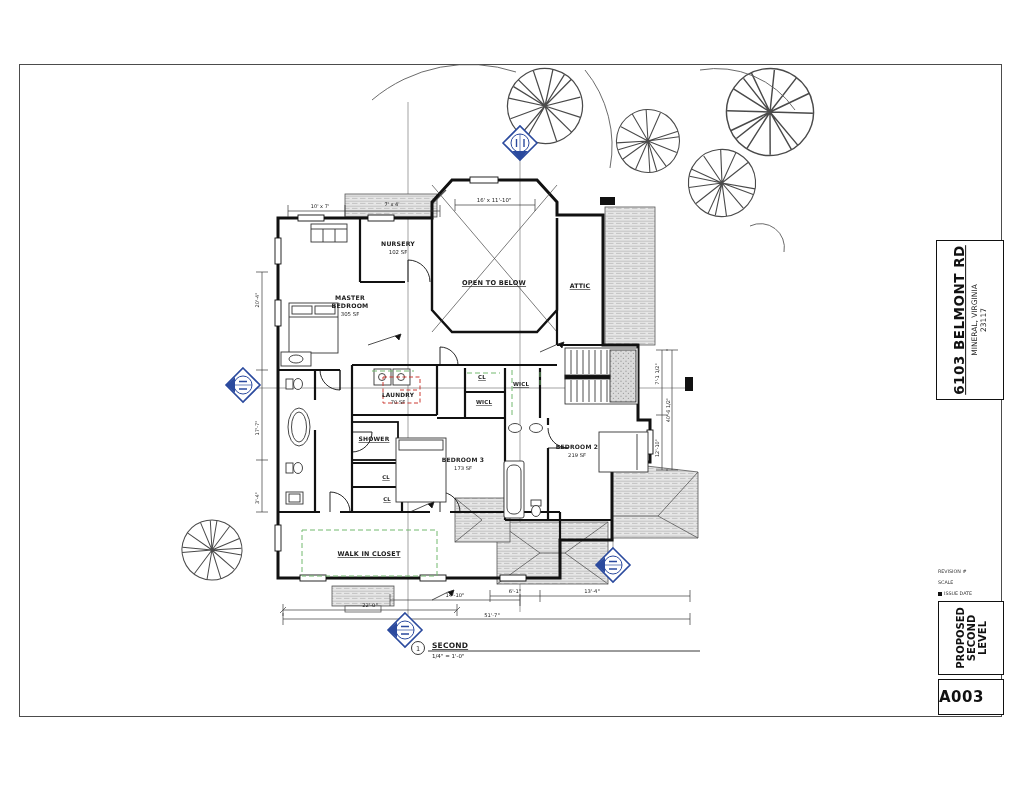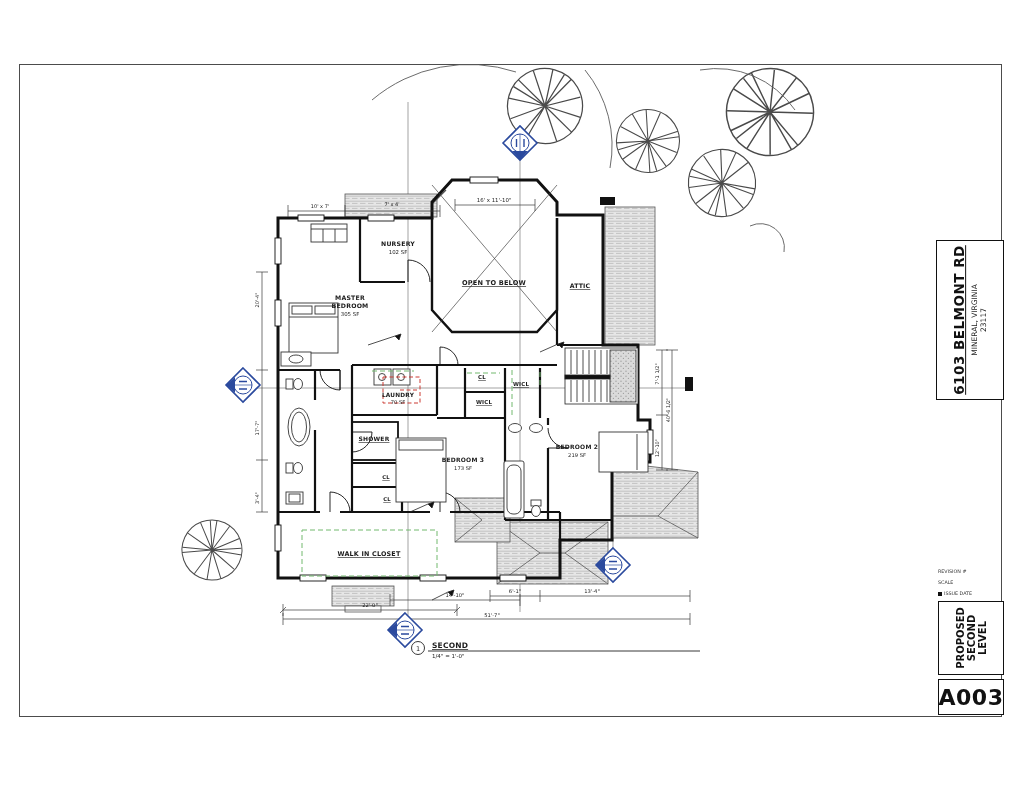--- a/index.html
+++ b/index.html
@@ -17,22 +17,22 @@
         border:1.5px solid #111;background:#fff;}
   .rot{position:absolute;left:50%;top:50%;transform:translate(-50%,-50%) rotate(-90deg);
         text-align:center;white-space:nowrap;}
   .addr1{font-size:13.5px;font-weight:bold;text-decoration:underline;letter-spacing:.5px;color:#111;}
   .addr2{font-size:7.5px;color:#222;margin-top:3px;line-height:1.25;}
   .rev-block{position:absolute;left:938px;top:566px;width:62px;font-size:4.8px;color:#333;line-height:2.3;}
   .rev-block .sq{display:inline-block;width:4px;height:4px;background:#111;margin-right:2px;vertical-align:middle;}
   .proposed-box{position:absolute;left:938px;top:601px;width:64px;height:72px;border:1.5px solid #111;background:#fff;}
   .proposed-box .rot{width:70px;font-size:10px;font-weight:bold;line-height:1.1;color:#111;}
   .a003-box{position:absolute;left:938px;top:679px;width:64px;height:34px;border:1.5px solid #111;
-        display:flex;align-items:center;justify-content:center;
-        font-size:22px;font-weight:bold;color:#111;letter-spacing:.5px;background:#fff;}
+        display:flex;align-items:center;
+        font-size:15px;font-weight:bold;color:#111;letter-spacing:.5px;background:#fff;}
   
   .brand{position:absolute;left:6px;top:744px;width:124px;height:42px;background:#58595b;
         display:flex;align-items:center;padding-left:11px;box-sizing:border-box;}
   .brand .word{color:#fff;font-size:23px;font-weight:bold;letter-spacing:-.5px;line-height:1;}
   .brand .twrap{position:relative;display:inline-block;}
   .brand .star{position:absolute;top:-5px;right:-5px;font-size:10px;line-height:1;}
   .brand .tm{position:absolute;top:-7px;right:-12px;font-size:5px;color:#e6e6e6;}
   .brand .mls{color:#d6d6d6;font-size:11.5px;letter-spacing:2px;margin-left:6px;font-weight:normal;}
 </style>
 </head>

